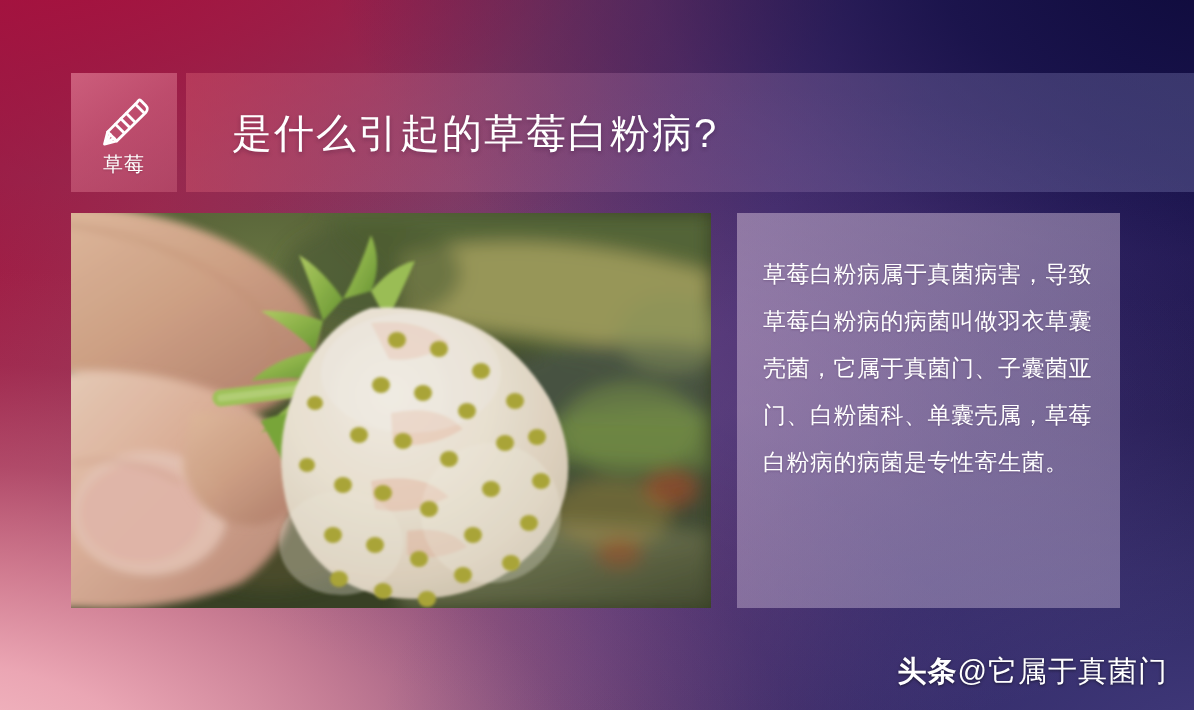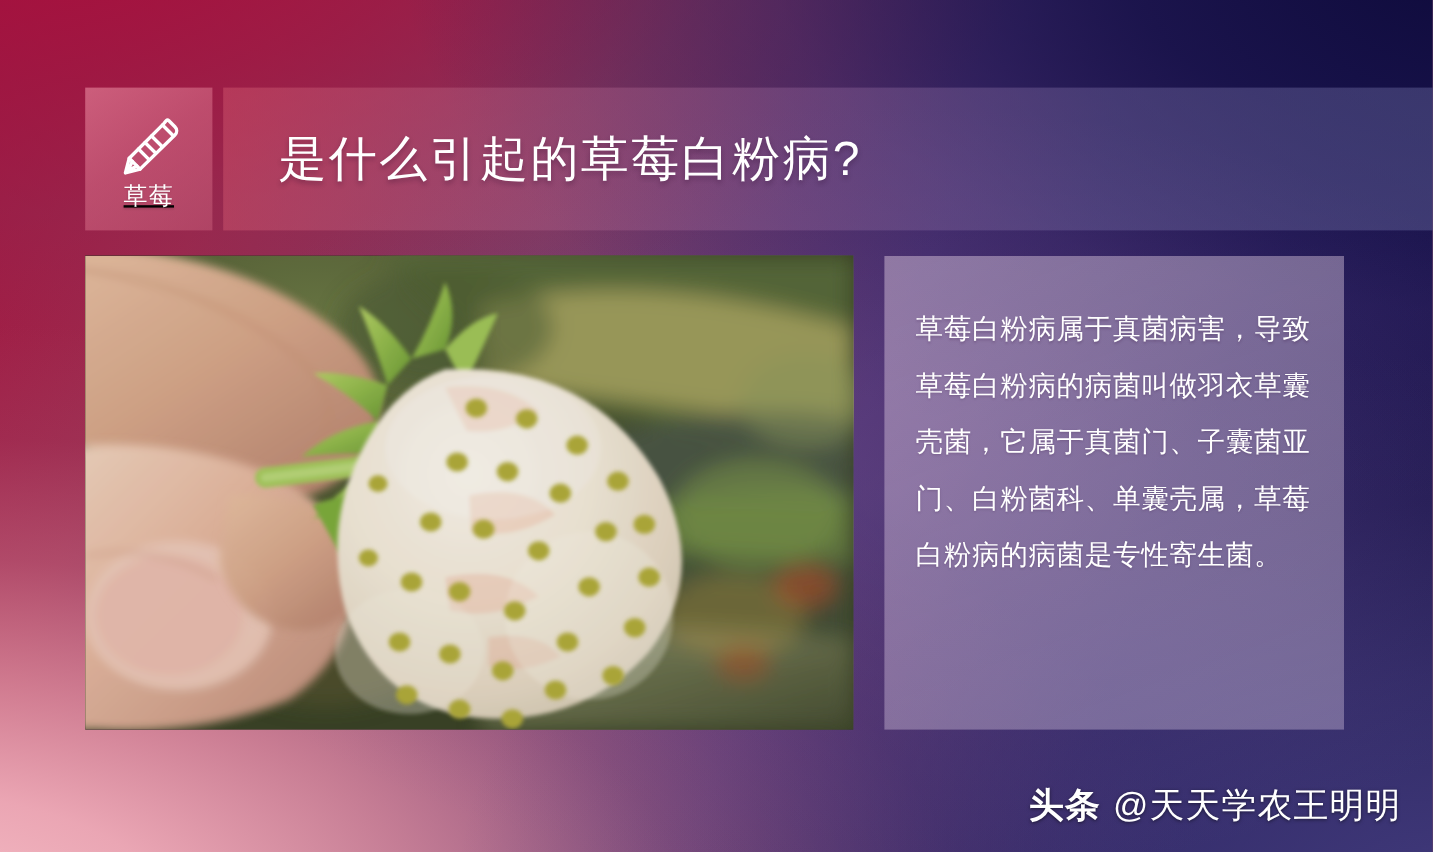--- a/index.html
+++ b/index.html
@@ -81,21 +81,20 @@
     width: 106px; height: 119px;
     background: linear-gradient(145deg,
       rgba(232,136,158,0.62) 0%,
       rgba(216,112,138,0.56) 45%,
       rgba(198,92,120,0.52) 100%);
     display: flex;
     flex-direction: column;
     align-items: center;
     justify-content: center;
     gap: 4px;
-    text-decoration: underline;
   }
   .cat-icon { width: 60px; height: 58px; display: block; }
   .cat-label {
     color: #ffffff;
     font-size: 20px;
     line-height: 1;
     letter-spacing: 1px;
     text-shadow: 0 1px 2px rgba(0,0,0,0.18);
   }
 
@@ -151,21 +150,21 @@
     letter-spacing: 0.5px;
     text-shadow: 0 1px 2px rgba(60,30,70,0.28);
   }
 
   
   .watermark {
     position: absolute;
     right: 26px; bottom: 18px;
     display: flex;
     align-items: baseline;
-    gap: 10px;
+    gap: 0;
     white-space: nowrap;
   }
   .wm-brand {
     color: #ffffff;
     font-size: 29px;
     font-weight: bold;
     letter-spacing: 1px;
     text-shadow: 0 1px 3px rgba(0,0,0,0.55);
   }
   .wm-handle {
@@ -360,16 +359,16 @@
       <rect width="640" height="395" fill="#000000" opacity="0.05"></rect>
     </svg>
   </div>
 
   <div class="body-panel">
     <div class="body-text">草莓白粉病属于真菌病害，导致草莓白粉病的病菌叫做羽衣草囊壳菌，它属于真菌门、子囊菌亚门、白粉菌科、单囊壳属，草莓白粉病的病菌是专性寄生菌。</div>
   </div>
 
   <div class="watermark">
     <span class="wm-brand">头条</span>
-    <span class="wm-handle">@天天学农王明明</span>
+    <span class="wm-handle">@它属于真菌门</span>
   </div>
 
 </div>
 
 </body></html>

